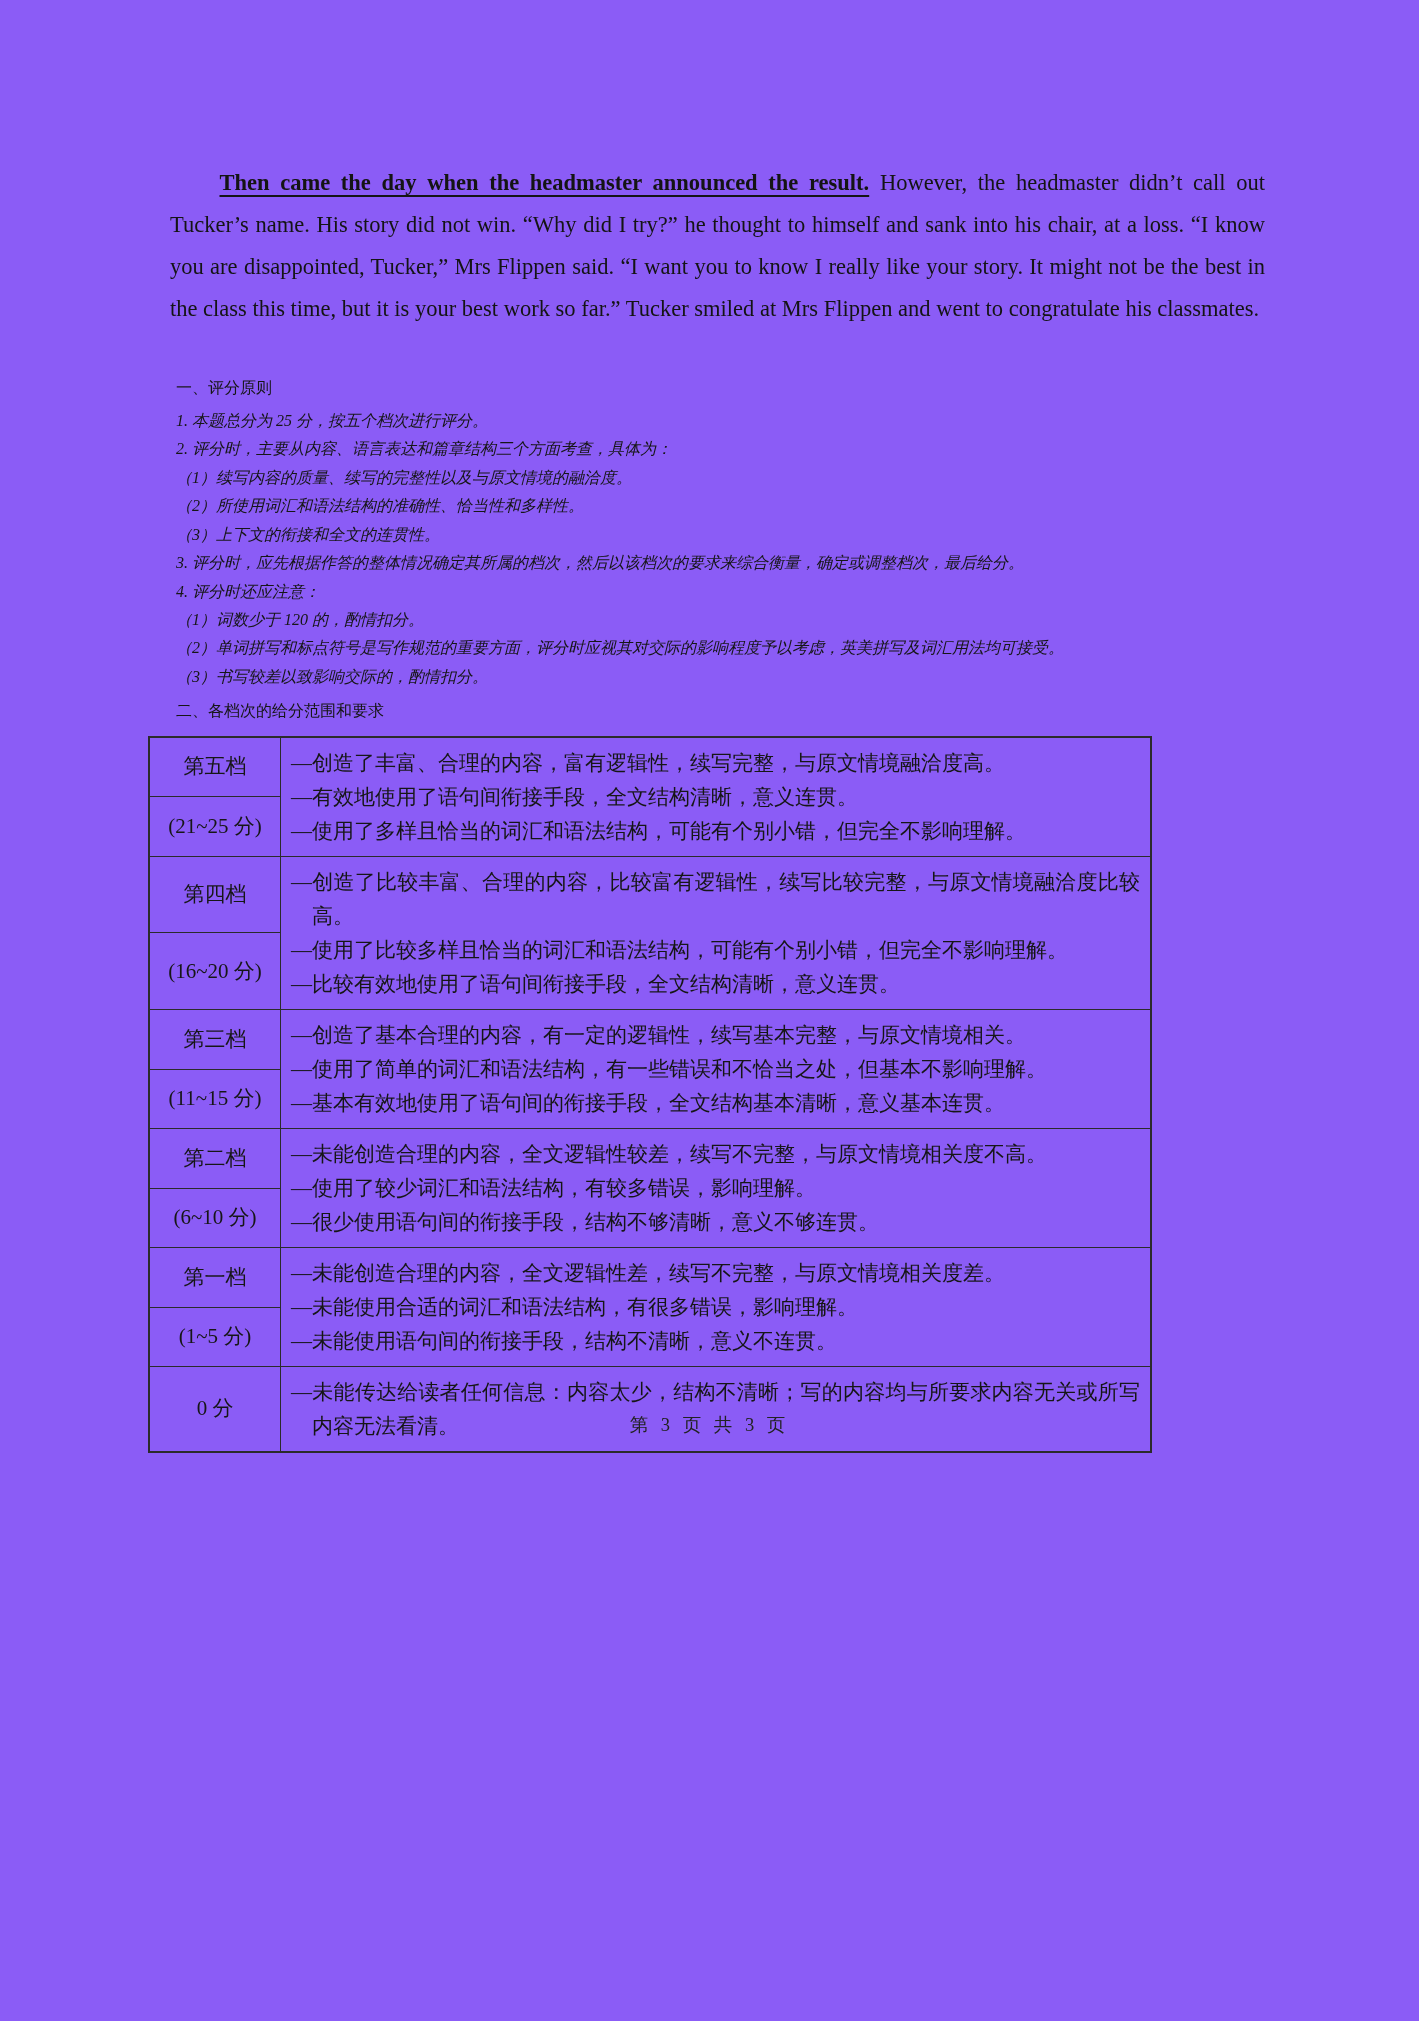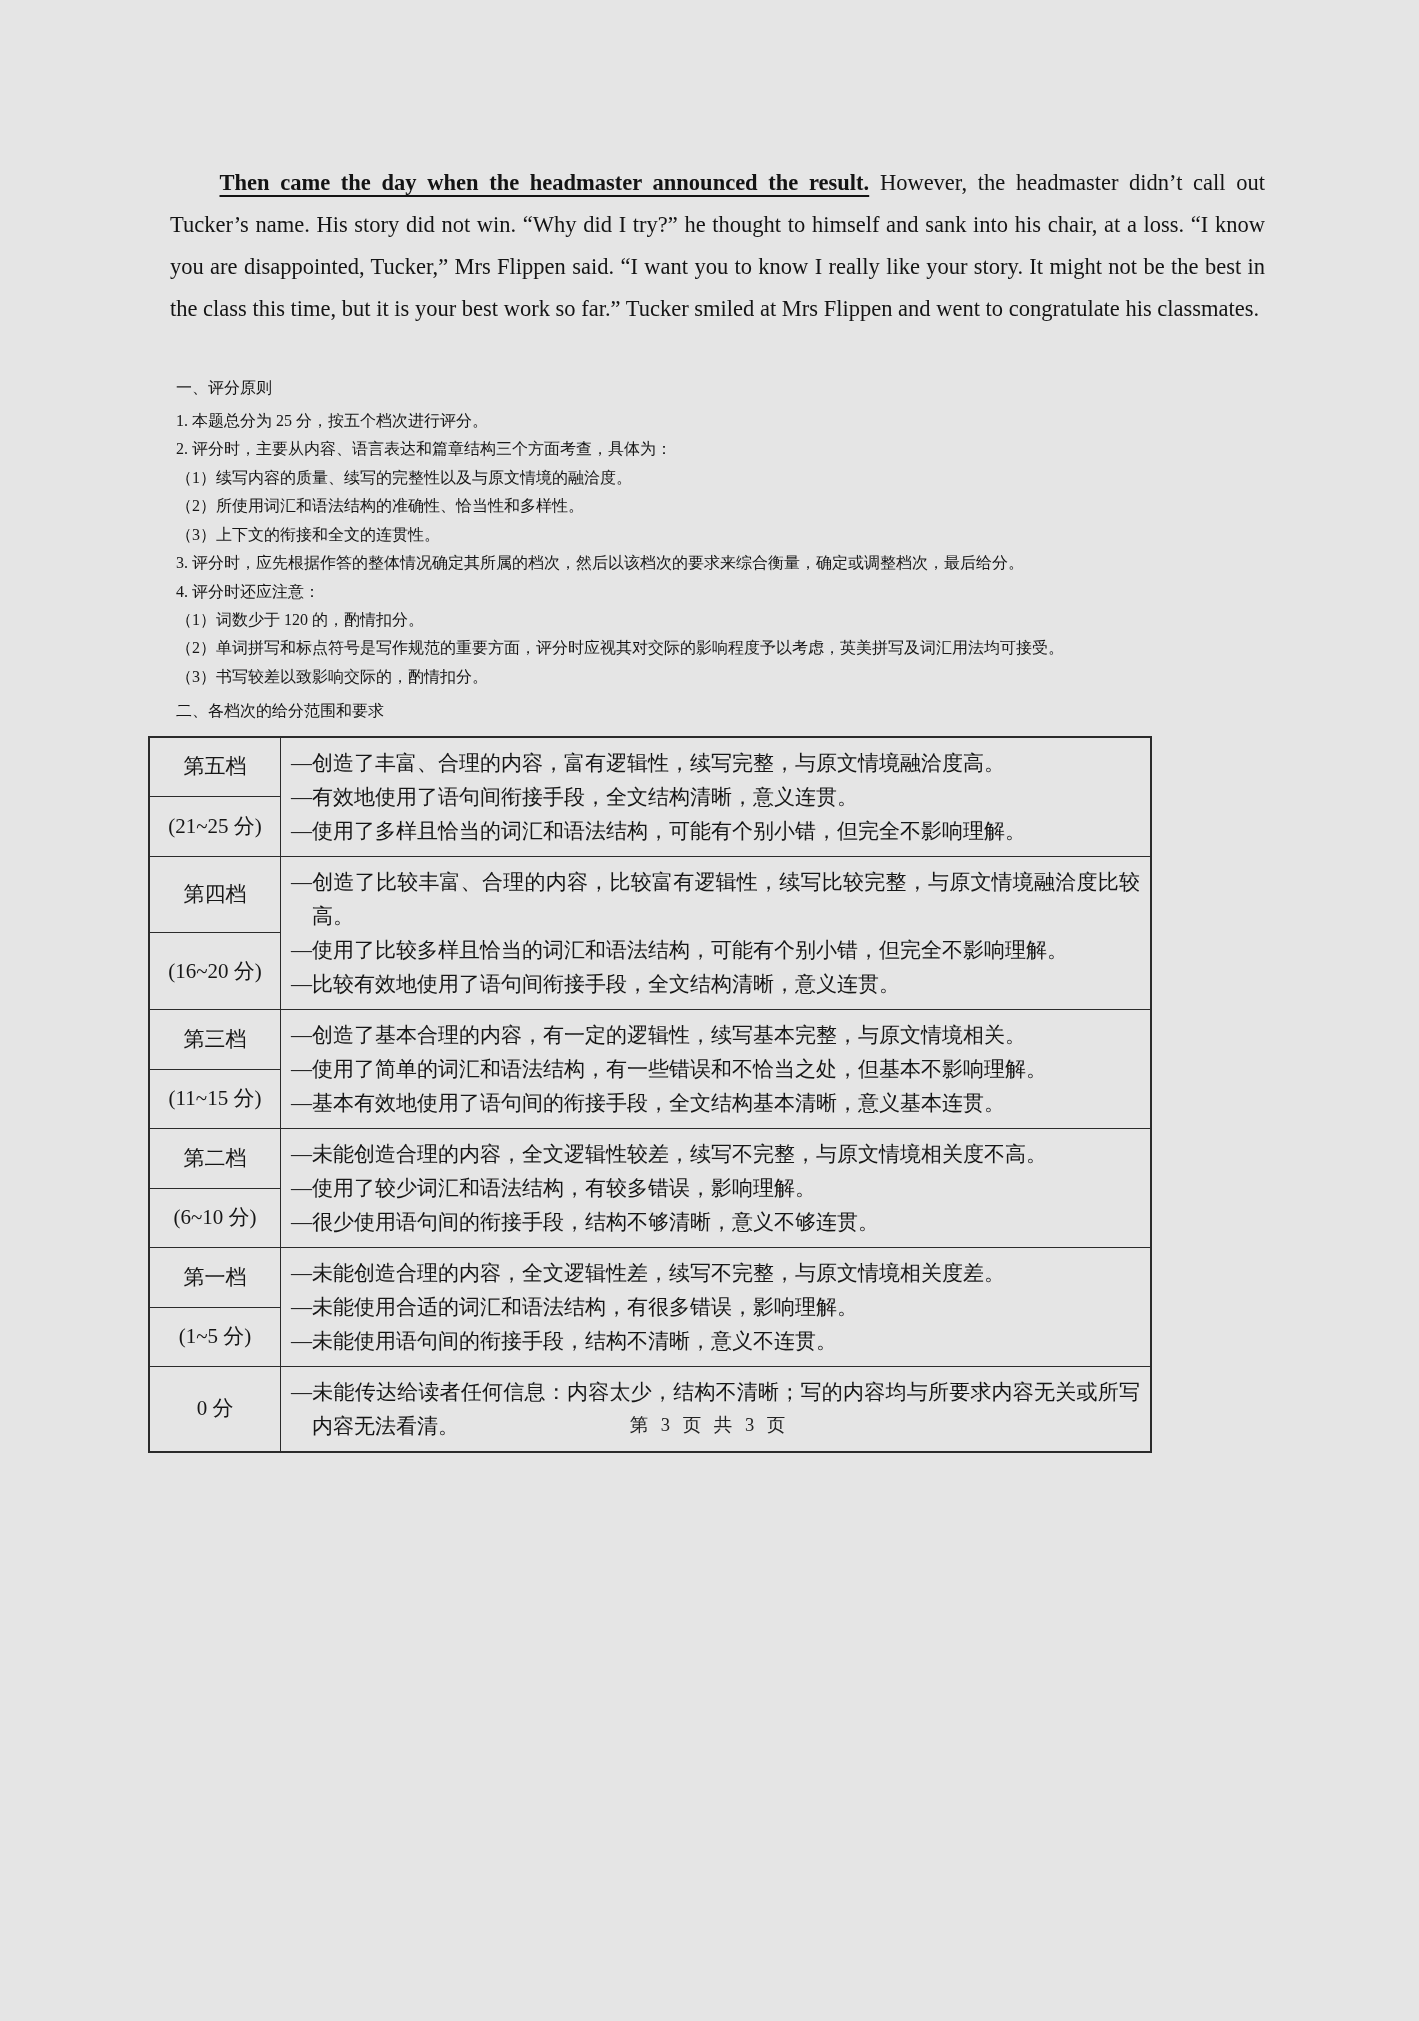--- a/index.html
+++ b/index.html
@@ -2,21 +2,21 @@
 <html><head>
 <meta charset="utf-8">
 <style>
   * { margin: 0; padding: 0; box-sizing: border-box; }
   html, body { background: #ffffff; }
   .page {
     position: relative;
     width: 1419px;
     height: 2021px;
     margin: 0 auto;
-    background: #e5e5e5;
+    background: #8b5cf6;
     color: #1a1a1a;
     font-family: "Liberation Serif", "DejaVu Serif", serif;
     padding: 162px 150px 0 150px;
   }
   
   .story {
     font-size: 22.5px;
     line-height: 1.87;
     text-align: justify;
     text-indent: 2.2em;
@@ -29,21 +29,21 @@
     font-weight: bold;
   }
   
   .cn {
     font-size: 16px;
     line-height: 1.78;
     color: #161616;
   }
   .sec-title { margin-top: 44px; padding-left: 26px; }
   .sec-title-2 { margin-top: 6px; padding-left: 26px; }
-  .list { margin-top: 4px; }
+  .list { margin-top: 4px; font-style: italic; }
   .list-item {
     padding-left: calc(26px + 2em);
     text-indent: -2em;
     text-align: justify;
   }
   
   .rubric {
     margin-top: 10px;
     width: 1004px;
     margin-left: -2px;

